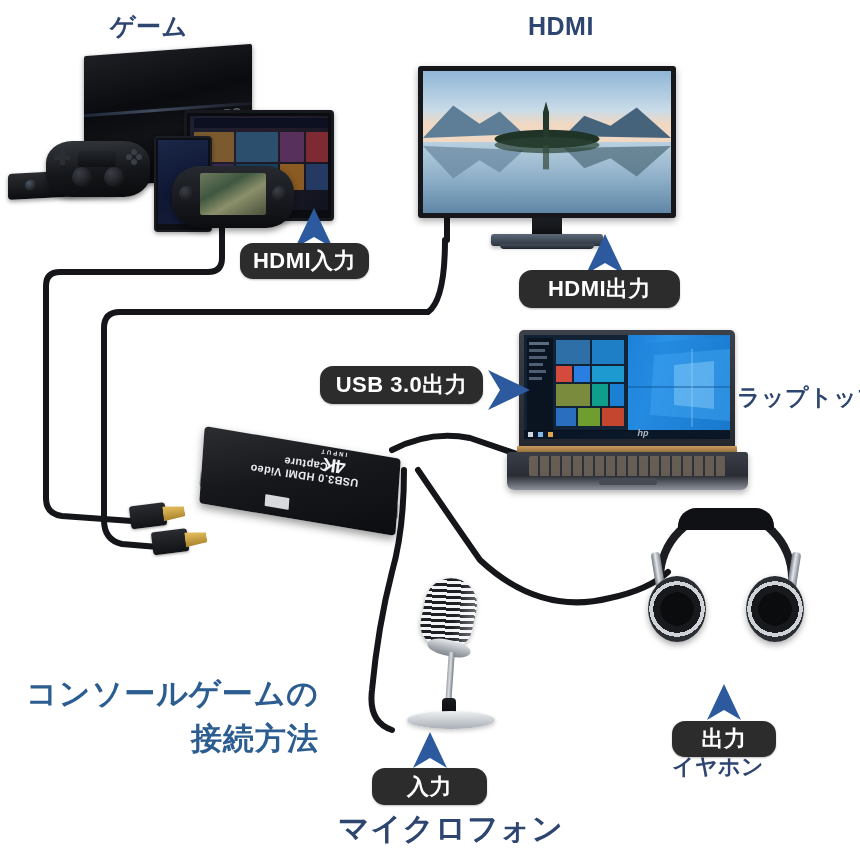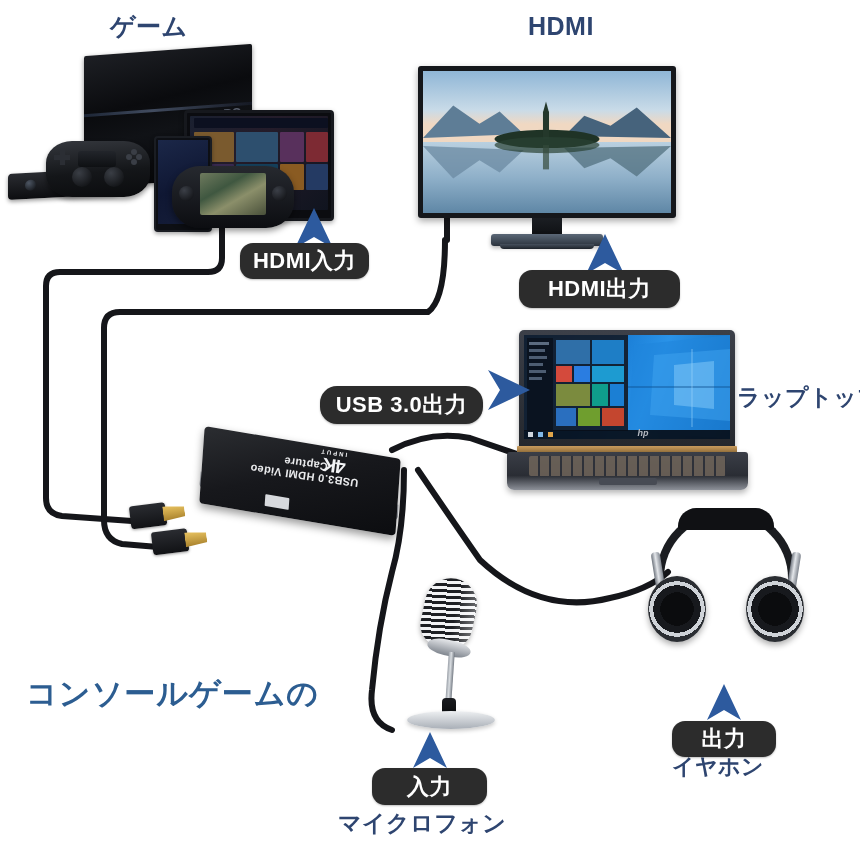--- a/index.html
+++ b/index.html
@@ -6,35 +6,35 @@
   body{width:860px;height:860px;position:relative;overflow:hidden;
        font-family:"Liberation Sans","DejaVu Sans",sans-serif;}
   #stage{position:absolute;inset:0;width:860px;height:679px;background:#ffffff;padding-left:27px;}
 
   
   .blue-label{position:absolute;color:#2e4570;font-weight:700;letter-spacing:.5px;
               white-space:nowrap;}
   #lbl-game{left:110px;top:10px;font-size:25px;}
   #lbl-hdtv{left:528px;top:12px;font-size:25px;}
   #lbl-laptop{left:737px;top:382px;font-size:23px;}
-  #lbl-mic{left:338px;top:808px;font-size:23px;text-align:center;}
+  #lbl-mic{left:338px;top:808px;font-size:31px;text-align:center;}
   #lbl-earphone{left:672px;top:752px;font-size:22px;}
 
   #title{position:absolute;left:26px;top:672px;color:#2c5d91;font-weight:700;
          font-size:31px;line-height:1.45;letter-spacing:1px;text-align:right;}
   #title .l2{display:block;margin-left:38px;}
 
   
   .pill{position:absolute;background:#2c2c2c;color:#fff;border-radius:13px;
         display:flex;align-items:center;justify-content:center;
         font-size:22px;font-weight:700;letter-spacing:.5px;white-space:nowrap;
         box-shadow:0 1px 2px rgba(0,0,0,.25);}
   #pill-hdmi-in{left:240px;top:243px;width:129px;height:36px;}
   #pill-hdmi-out{left:519px;top:270px;width:161px;height:38px;}
-  #pill-usb-out{left:320px;top:386px;width:163px;height:38px;border-radius:17px;}
+  #pill-usb-out{left:320px;top:366px;width:163px;height:38px;}
   #pill-mic-in{left:372px;top:768px;width:115px;height:37px;}
   #pill-hp-out{left:672px;top:721px;width:104px;height:36px;text-align:right;}
 
   
   .arrow{position:absolute;}
 
   
   #wires{position:absolute;left:0;top:0;width:860px;height:860px;pointer-events:none;}
 
   
@@ -401,15 +401,16 @@
   </svg>
 
   <div class="pill" id="pill-hdmi-out">HDMI出力</div>
   <div class="pill" id="pill-hdmi-in">HDMI入力</div>
   <div class="pill" id="pill-usb-out">USB 3.0出力</div>
   <div class="pill" id="pill-mic-in">入力</div>
   <div class="pill" id="pill-hp-out">出力</div>
 
   <div id="title">
     <span class="l1">コンソールゲームの</span>
+    <span class="l2">接続方法</span>
   </div>
 
 </div>
 
 </body></html>

